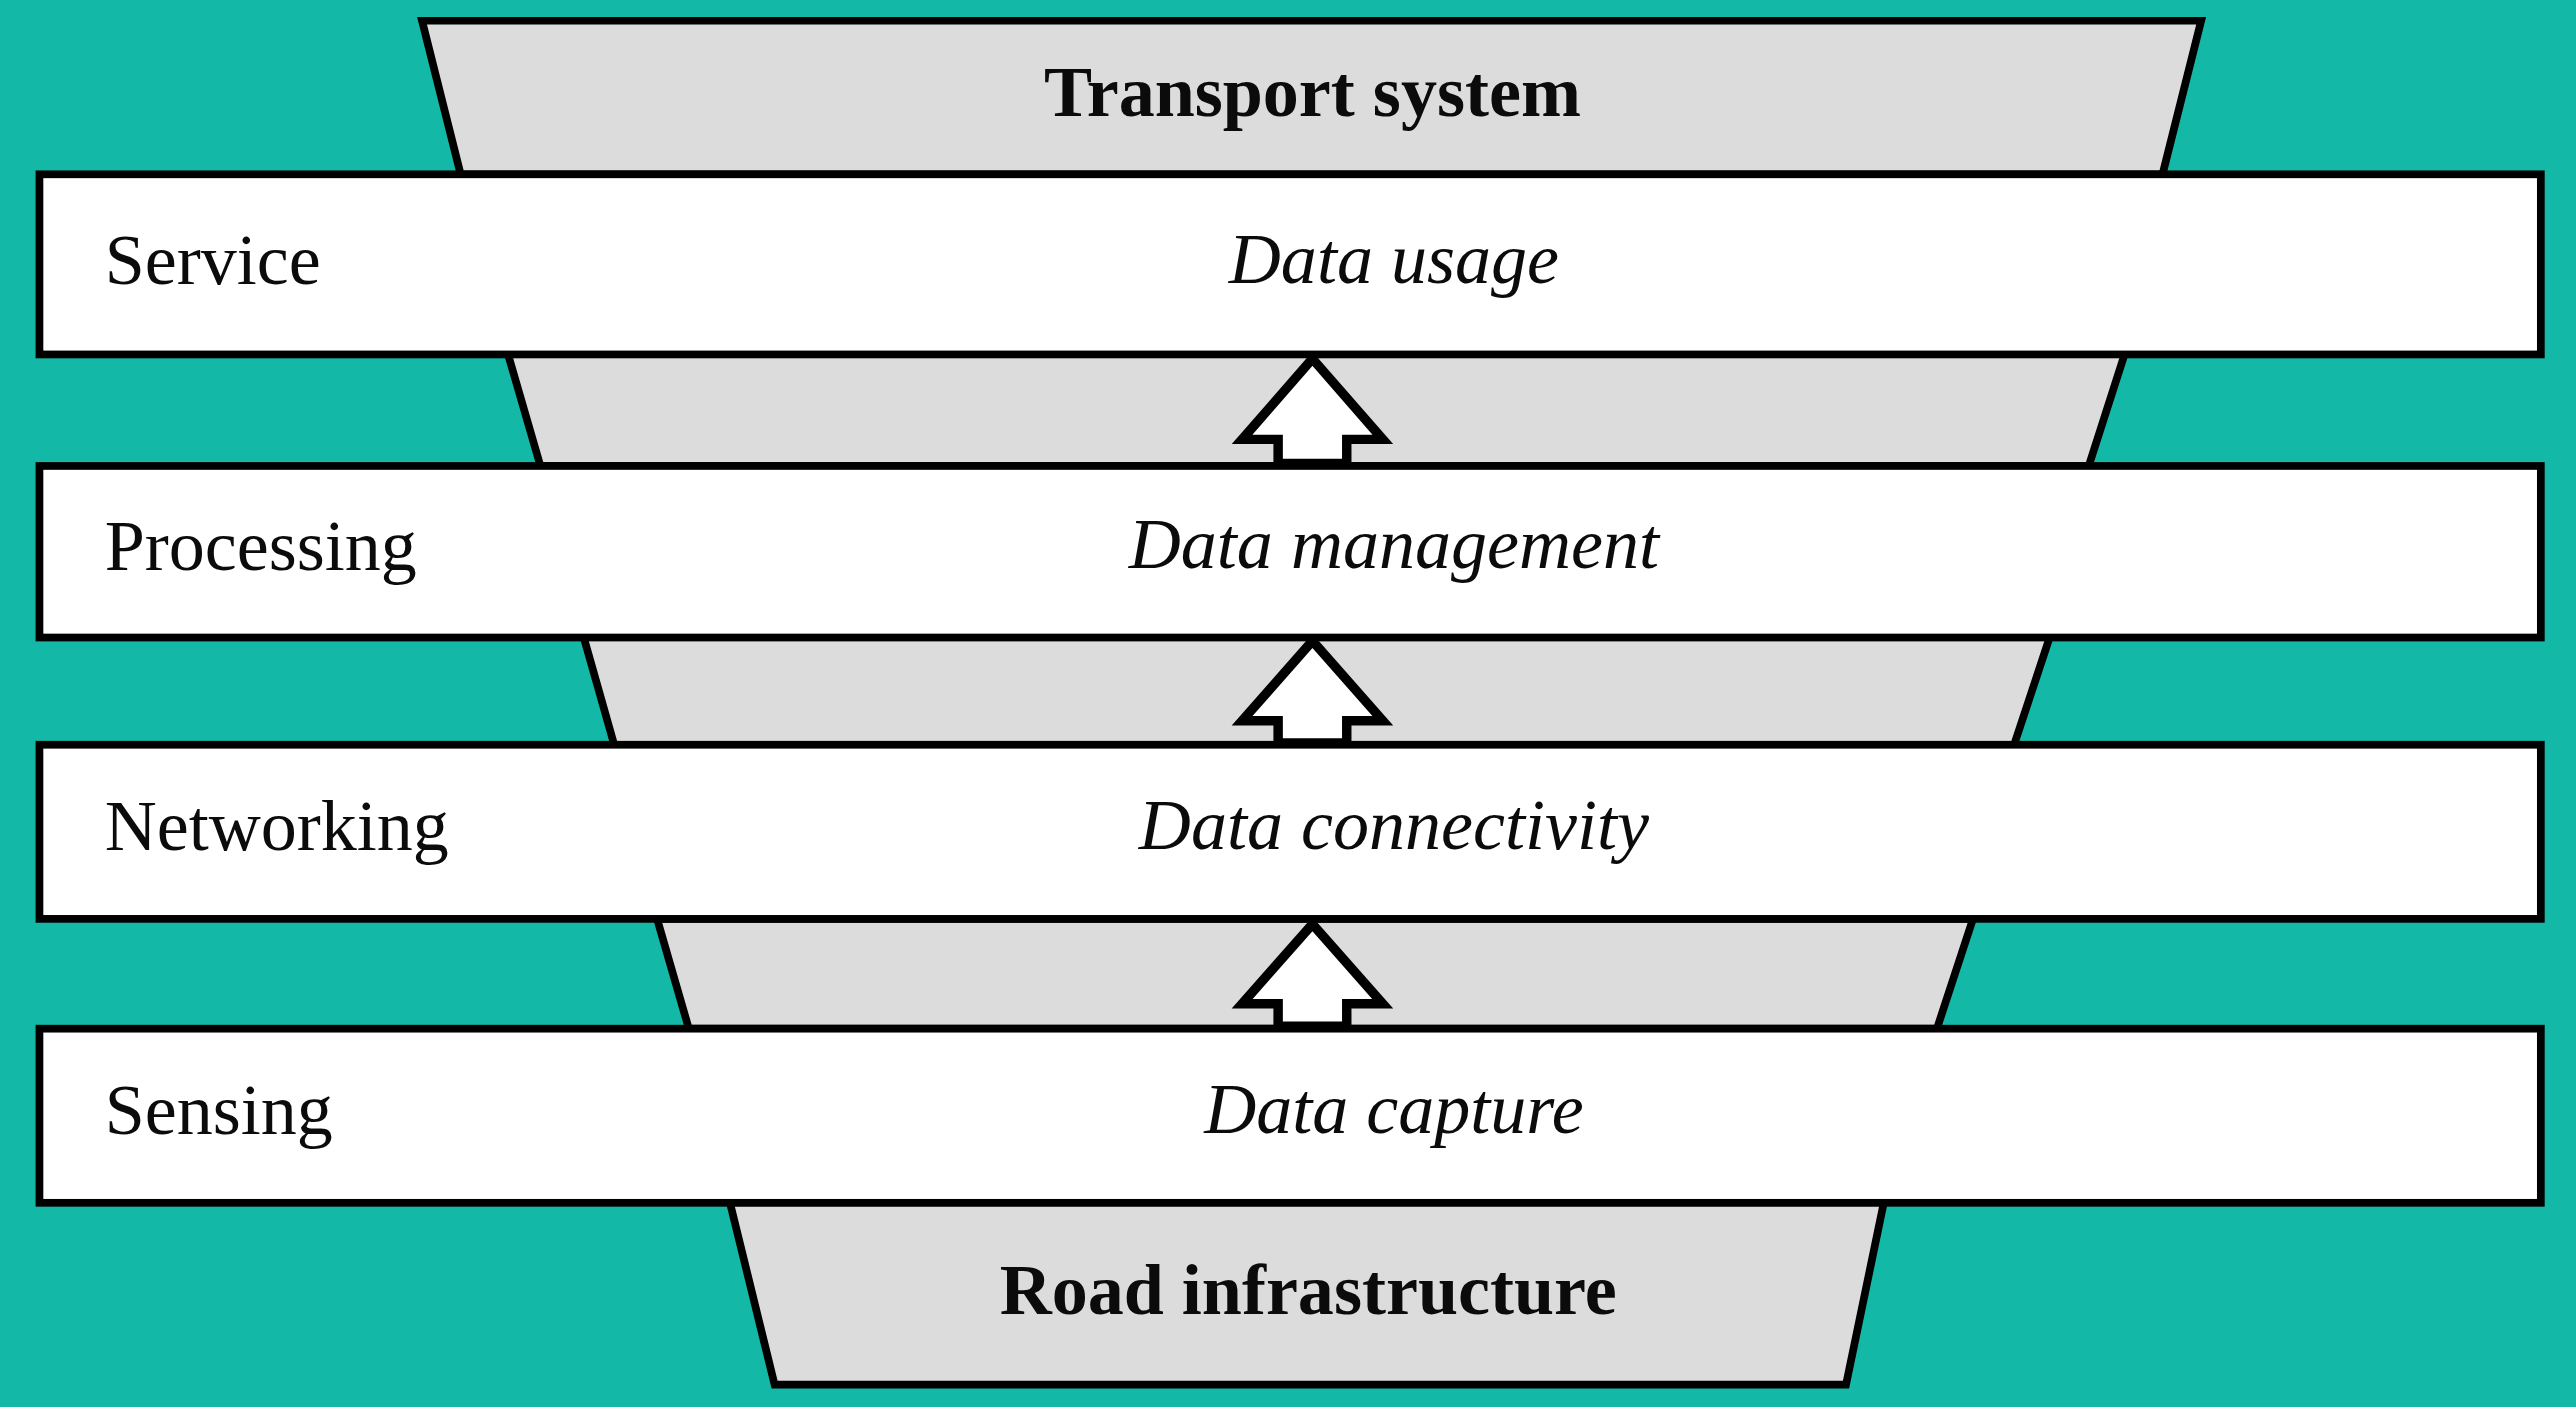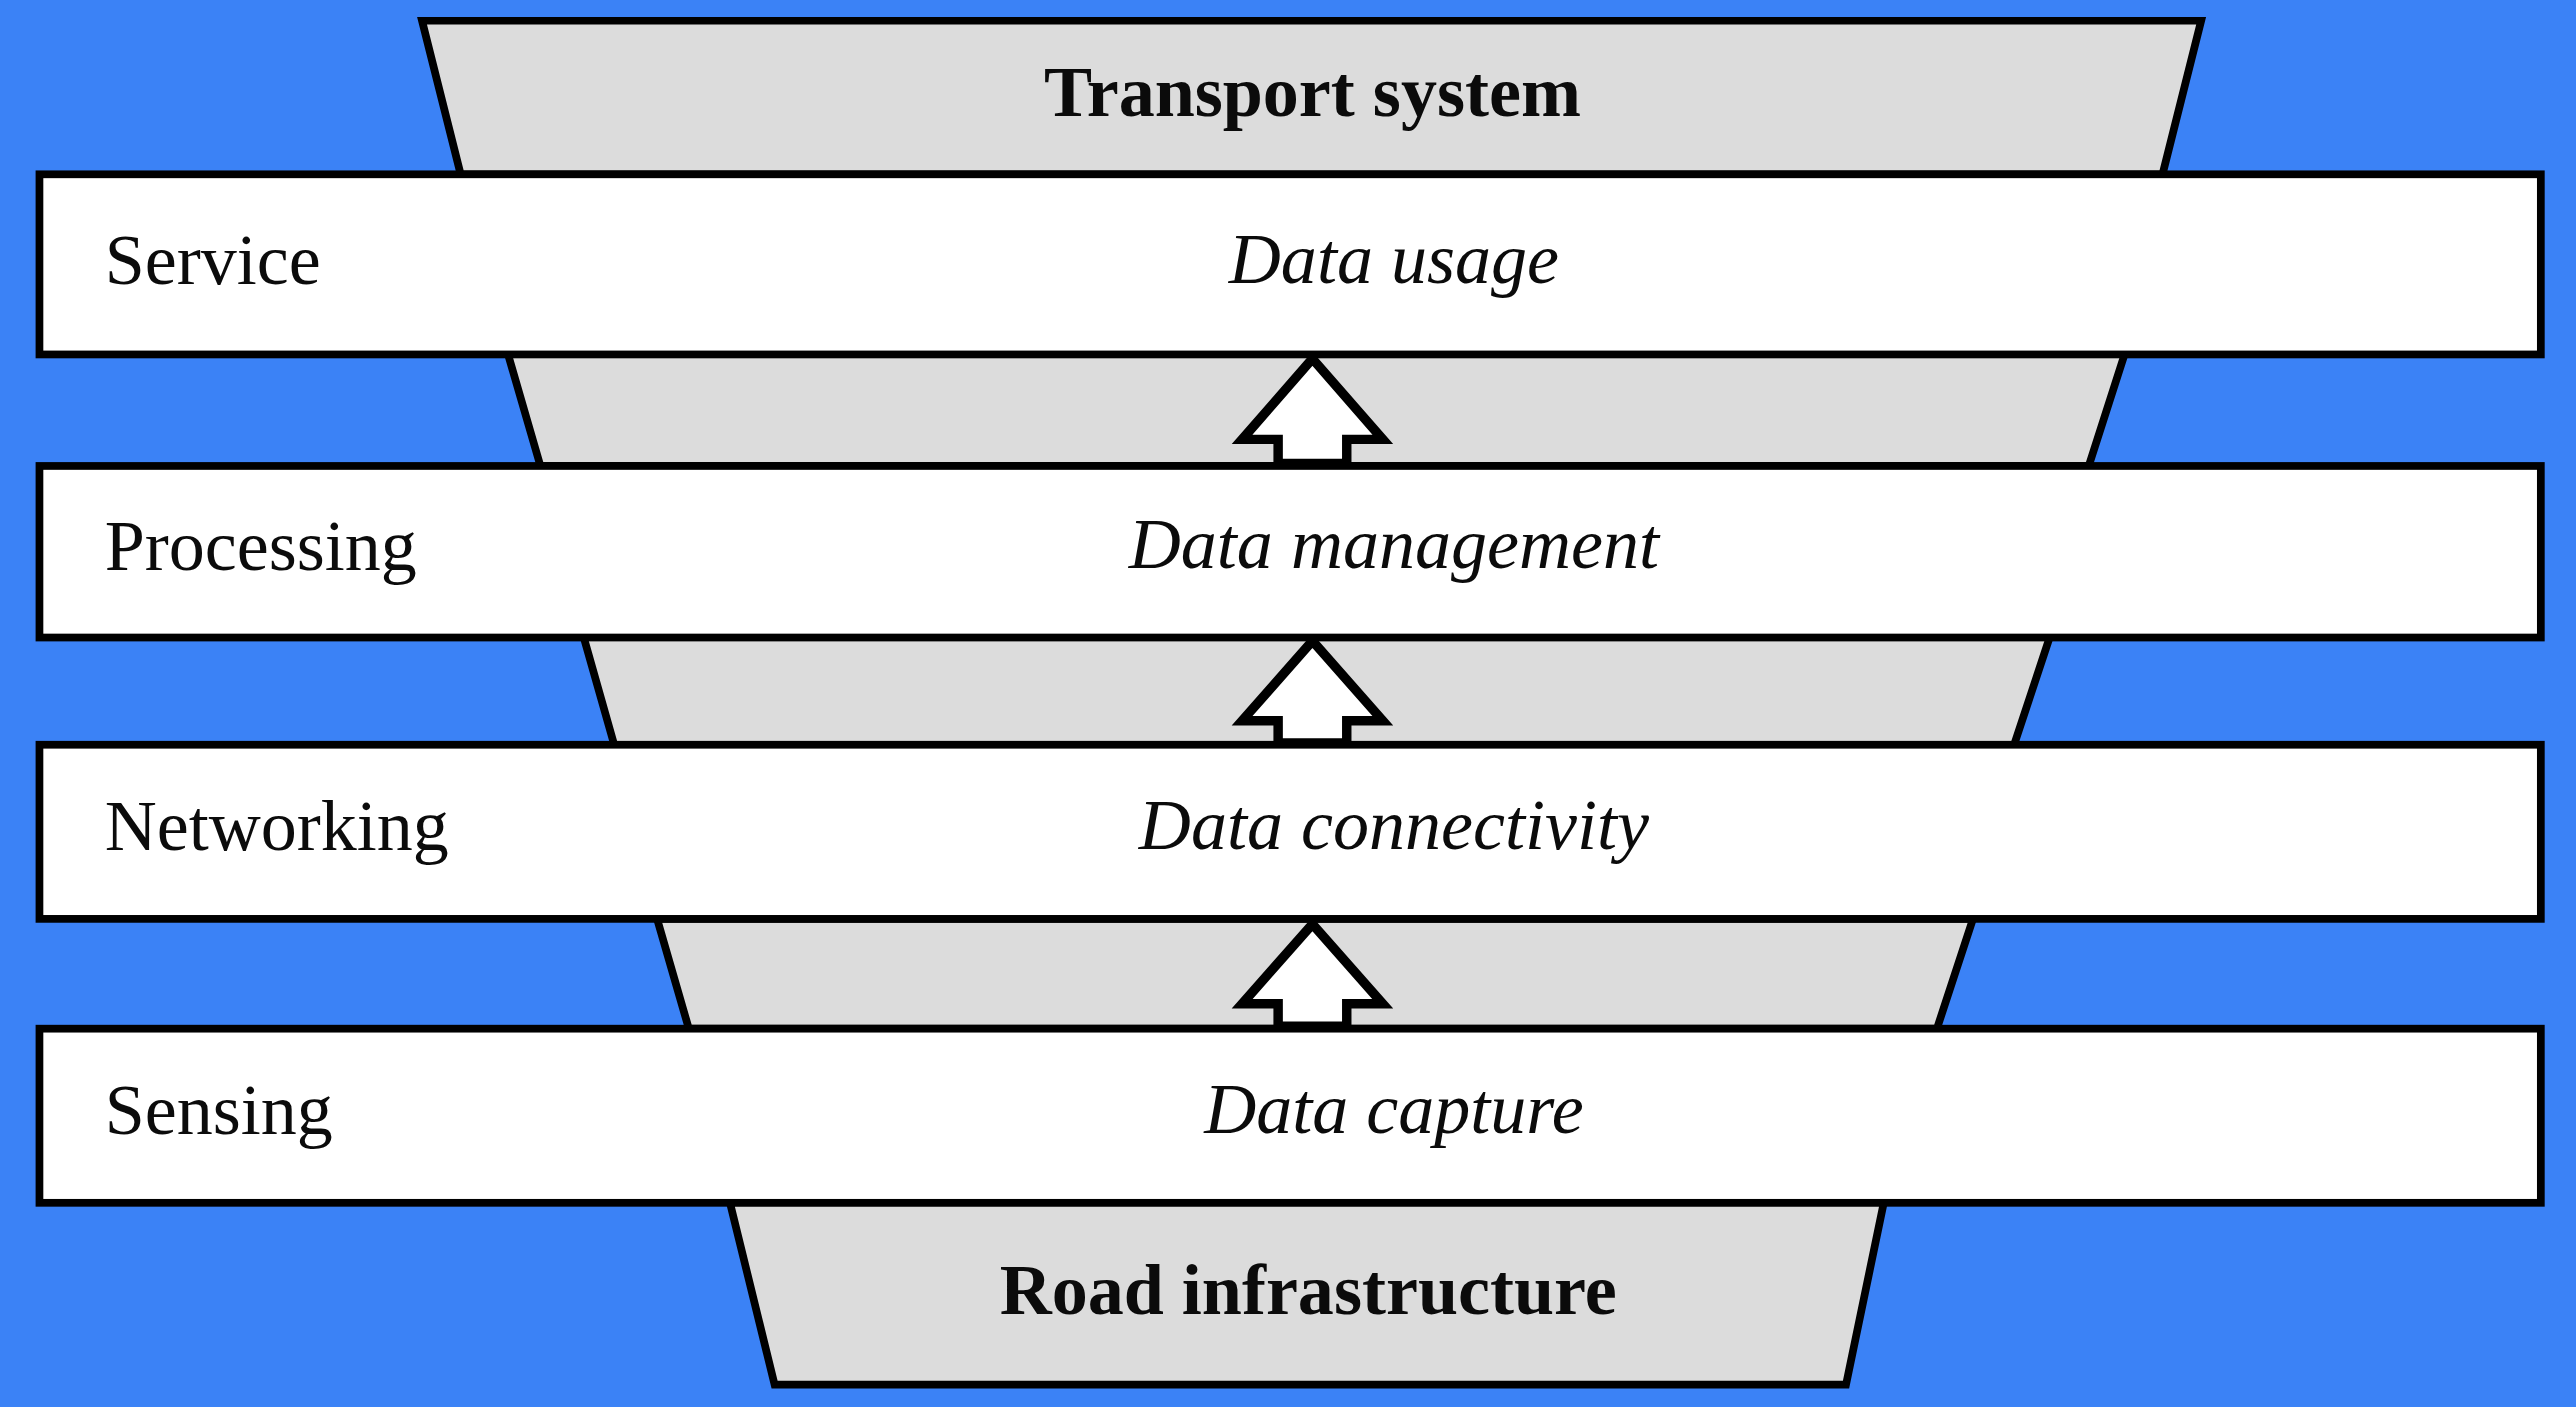--- a/index.html
+++ b/index.html
@@ -10,21 +10,21 @@
   body {
     width: 2576px;
     height: 1408px;
     font-family: "Liberation Serif", "DejaVu Serif", serif;
     overflow: hidden;
   }
   #diagram-root {
     position: relative;
     width: 2576px;
     height: 1408px;
-    background: #3b82f6;
+    background: #14b8a6;
   }
   svg#layer-stack {
     position: absolute;
     top: 0;
     left: 0;
     width: 2576px;
     height: 1408px;
     display: block;
   }
   .shape-fill-gray { fill: #dcdcdc; }

